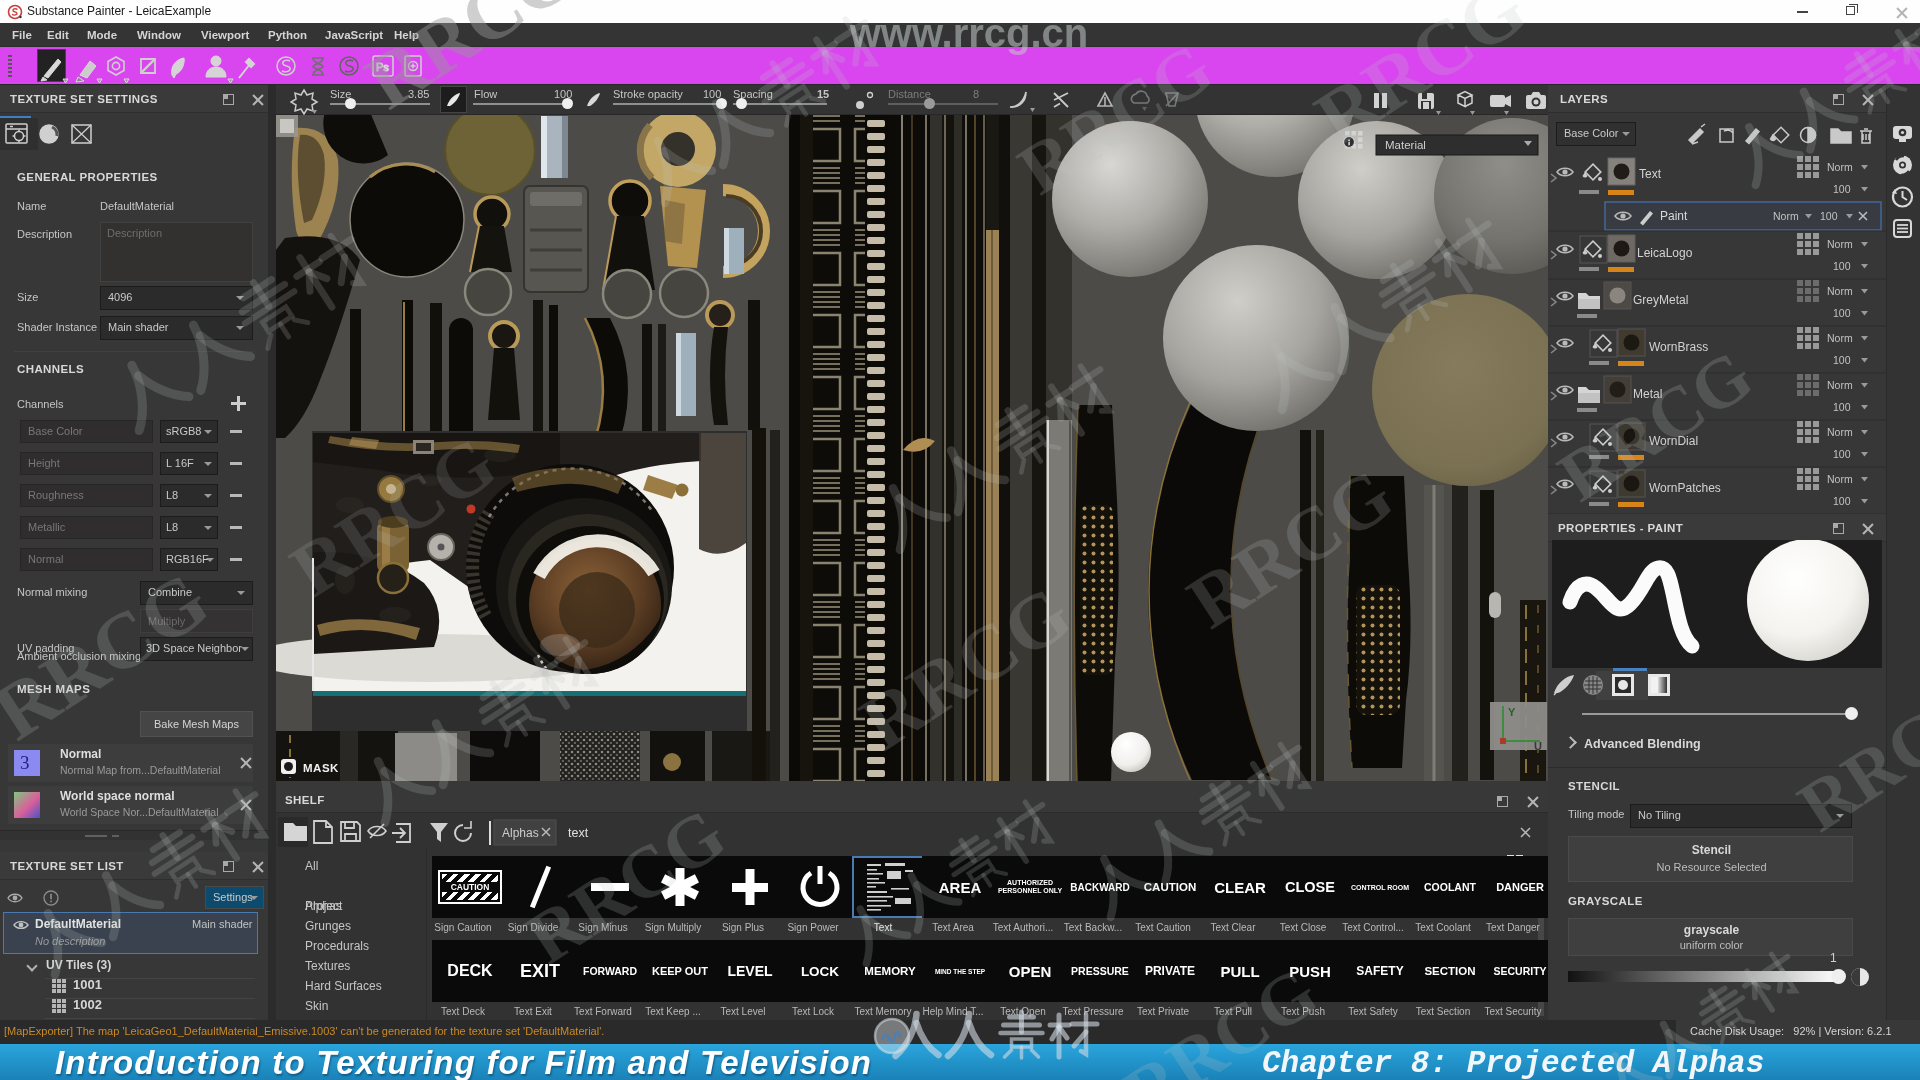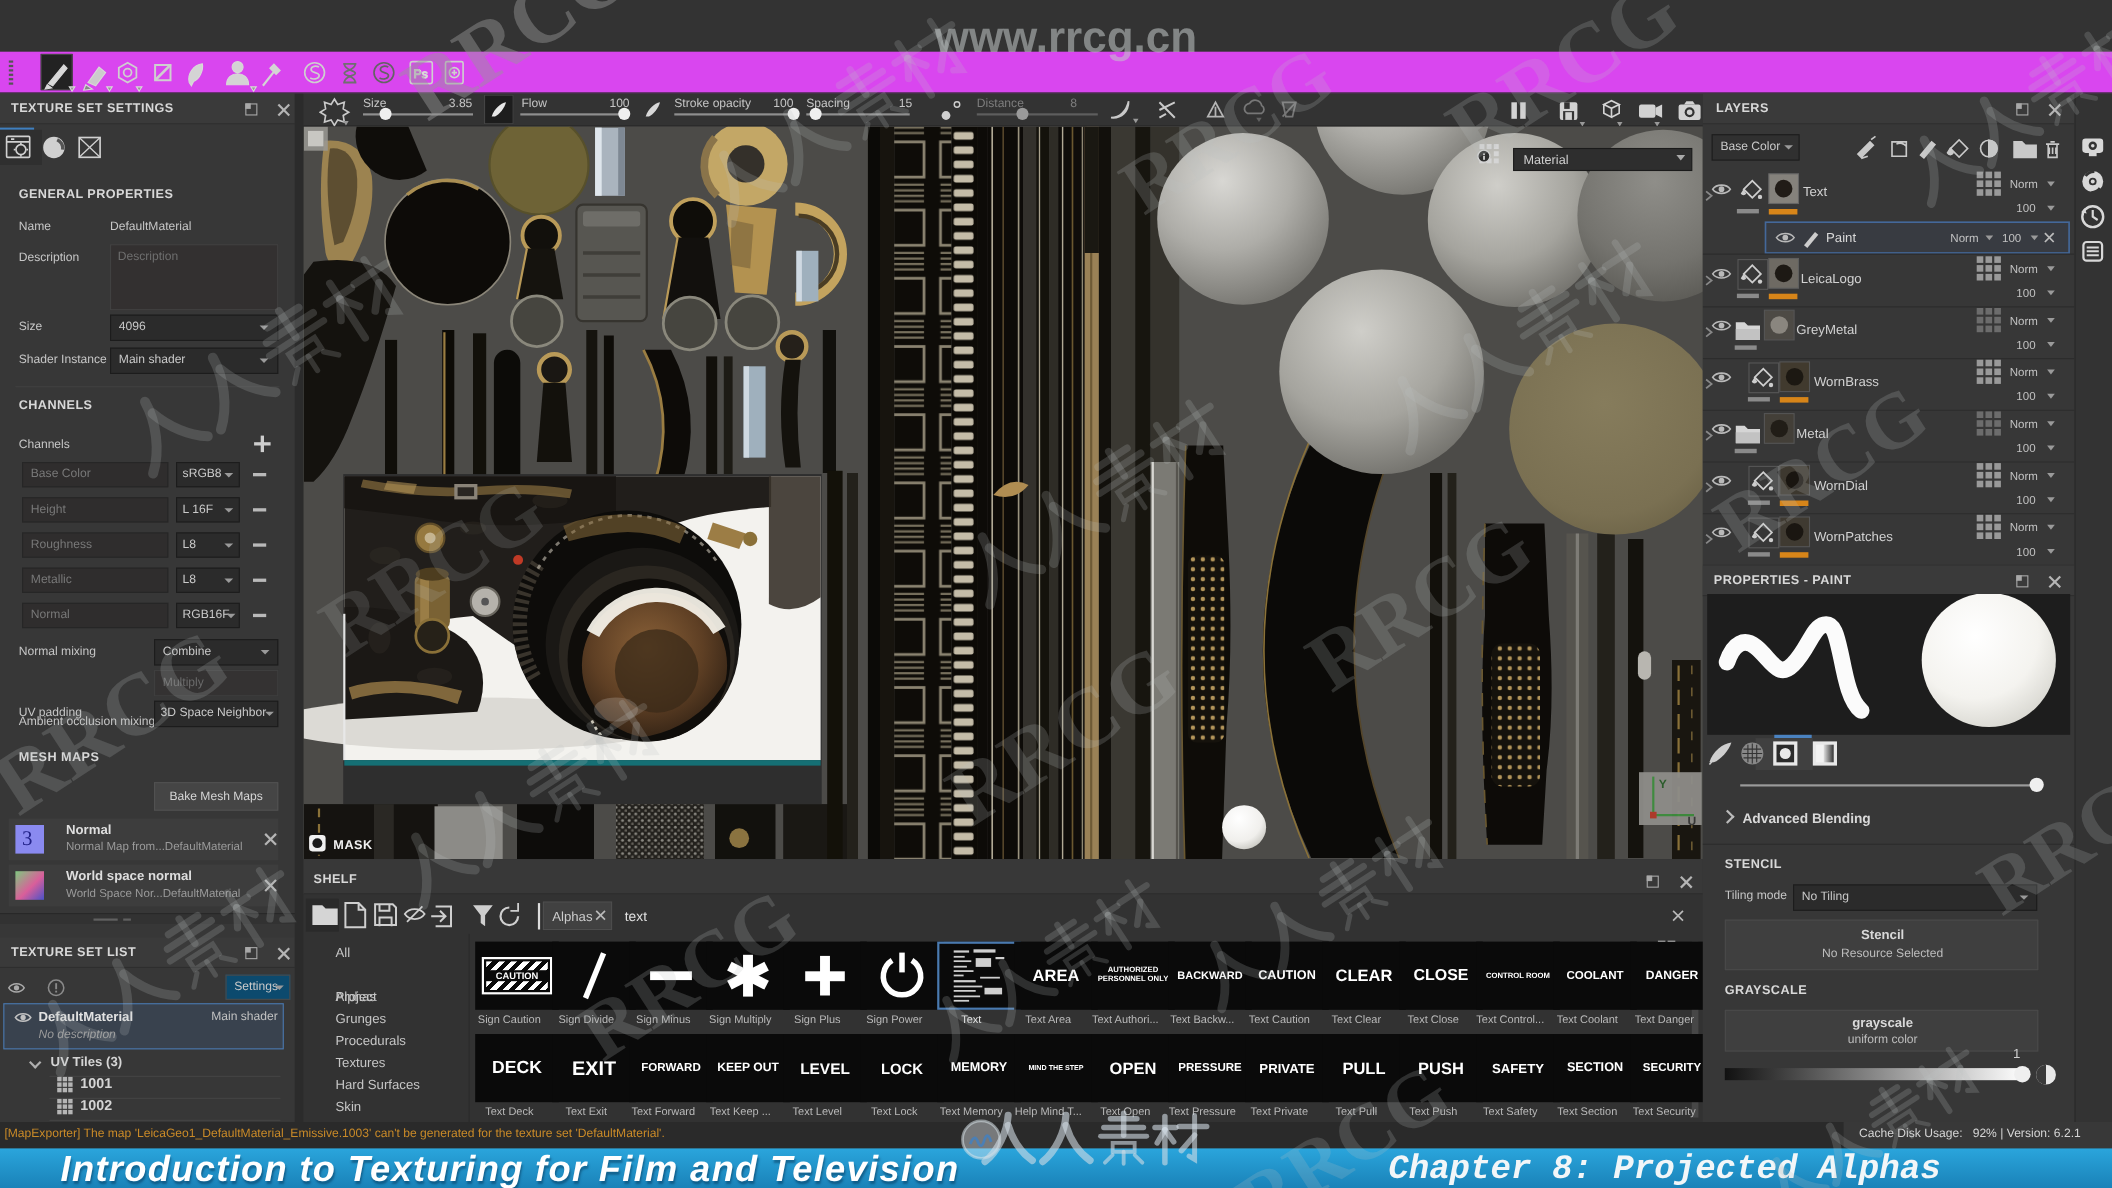--- a/index.html
+++ b/index.html
@@ -20,21 +20,43 @@
 .minus{position:absolute;width:12px;height:3px;background:#b9b9b9;}
 .sldtrack{position:absolute;height:2px;background:#8f8f8f;}
 .sldhandle{position:absolute;width:11px;height:11px;border-radius:50%;background:#efefef;}
 .tile{position:absolute;width:76px;height:62px;background:#0a0a0a;color:#fff;font-weight:bold;display:flex;align-items:center;justify-content:center;text-align:center;}
 .tlabel{position:absolute;width:70px;color:#b9b9b9;font-size:10px;text-align:center;white-space:nowrap;overflow:hidden;}
 </style>
 </head>
 <body>
 <div id="stage">
 
-
+<div class="abs" style="left:0;top:0;width:1920px;height:23px;background:#fefefe;">
+  <svg class="abs" style="left:7px;top:4px" width="16" height="16" viewBox="0 0 16 16">
+        <circle cx="8" cy="8" r="6.5" fill="none" stroke="#c8403e" stroke-width="1.6"></circle>
+        <path d="M10.5 5.5c-2-1.5-5-.5-4.5 1.2.4 1.4 3.6 1 4 2.4.4 1.8-3 2.6-5 1.2" fill="none" stroke="#c8403e" stroke-width="1.3"></path>
+        <circle cx="13.5" cy="13" r="1.2" fill="#333"></circle>
+      </svg>
+  <span class="abs" style="left:27px;top:4px;font-size:12px;color:#1a1a1a;">Substance Painter - LeicaExample</span>
+  <div class="abs" style="left:1797px;top:11px;width:11px;height:1.6px;background:#444;"></div>
+  <div class="abs" style="left:1846px;top:6px;width:9px;height:9px;border:1.4px solid #444;"></div>
+  <div class="abs" style="left:1849px;top:4px;width:9px;height:9px;border:1.4px solid #444;border-left:none;border-bottom:none;"></div>
+  <div class="xbtn" style="left:1896px;top:7px;"></div>
+</div>
+
+<div class="abs" style="left:0;top:23px;width:1920px;height:24px;background:#343434;border-bottom:1px solid #2c2c2c;">
+  <span class="lbl" style="left:12px;top:6px;color:#d5d5d5;font-weight:bold;font-size:11.5px;">File</span>
+  <span class="lbl" style="left:47px;top:6px;color:#d5d5d5;font-weight:bold;font-size:11.5px;">Edit</span>
+  <span class="lbl" style="left:87px;top:6px;color:#d5d5d5;font-weight:bold;font-size:11.5px;">Mode</span>
+  <span class="lbl" style="left:137px;top:6px;color:#d5d5d5;font-weight:bold;font-size:11.5px;">Window</span>
+  <span class="lbl" style="left:201px;top:6px;color:#d5d5d5;font-weight:bold;font-size:11.5px;">Viewport</span>
+  <span class="lbl" style="left:268px;top:6px;color:#d5d5d5;font-weight:bold;font-size:11.5px;">Python</span>
+  <span class="lbl" style="left:325px;top:6px;color:#d5d5d5;font-weight:bold;font-size:11.5px;">JavaScript</span>
+  <span class="lbl" style="left:394px;top:6px;color:#d5d5d5;font-weight:bold;font-size:11.5px;">Help</span>
+</div>
 
 <div id="maintools" class="abs" style="left:0;top:47px;width:1920px;height:38px;background:#d946ef;border-bottom:1px solid #272727;">
   <div class="abs" style="left:8px;top:8px;width:3px;height:22px;border-left:2px dotted #555;border-right:2px dotted #555;"></div>
   <div class="abs" style="left:37px;top:2px;width:29px;height:33px;background:#222;border:1px solid #454545;"></div>
   <svg class="abs" style="left:0;top:0" width="1920" height="38" viewBox="0 0 1920 38">
     <g stroke="#d9d9d9" fill="#d9d9d9">
       <path d="M44 29 L58 12 L61 15 L48 31 Z" stroke-width="1"></path>
           <path d="M43 30 l4 3 -6 1 z"></path>
       <path d="M80 28 L90 14 L96 19 L87 31 Z" fill="#cccccc"></path>
           <path d="M78 30 l6 4 -8 1 z" fill="#888"></path>
@@ -245,21 +267,21 @@
   <div class="sldtrack" style="left:197px;top:18px;width:97px;"></div>
       <div class="sldhandle" style="left:286px;top:13px;"></div>
   <svg class="abs" style="left:306px;top:3px;" width="24" height="24" viewBox="0 0 24 24">
         <path d="M5 18 C7 11 13 6 18 5 C17 10 12 16 8 18 Z" fill="#d8d8d8"></path>
       </svg>
   <span class="lbl" style="left:337px;top:3px;">Stroke opacity</span>
       <span class="lbl" style="left:427px;top:3px;">100</span>
   <div class="sldtrack" style="left:337px;top:18px;width:110px;"></div>
       <div class="sldhandle" style="left:440px;top:13px;"></div>
   <span class="lbl" style="left:457px;top:3px;">Spacing</span>
-      <span class="lbl" style="left:541px;top:3px;">15</span>
+      <span class="lbl" style="left:541px;top:3px;font-weight:bold;">15</span>
   <div class="sldtrack" style="left:457px;top:18px;width:94px;"></div>
       <div class="sldhandle" style="left:460px;top:13px;"></div>
   <svg class="abs" style="left:578px;top:4px;" width="24" height="24" viewBox="0 0 24 24">
         <circle cx="6" cy="16" r="4" fill="#cfcfcf"></circle>
         <circle cx="16" cy="6" r="2.5" fill="none" stroke="#cfcfcf" stroke-width="1.3"></circle>
       </svg>
   <span class="lbl dim" style="left:612px;top:3px;">Distance</span>
       <span class="lbl dim" style="left:697px;top:3px;">8</span>
   <div class="sldtrack" style="left:612px;top:18px;width:110px;background:#5e5e5e;"></div>
       <div class="sldhandle" style="left:648px;top:13px;background:#9a9a9a;"></div>

